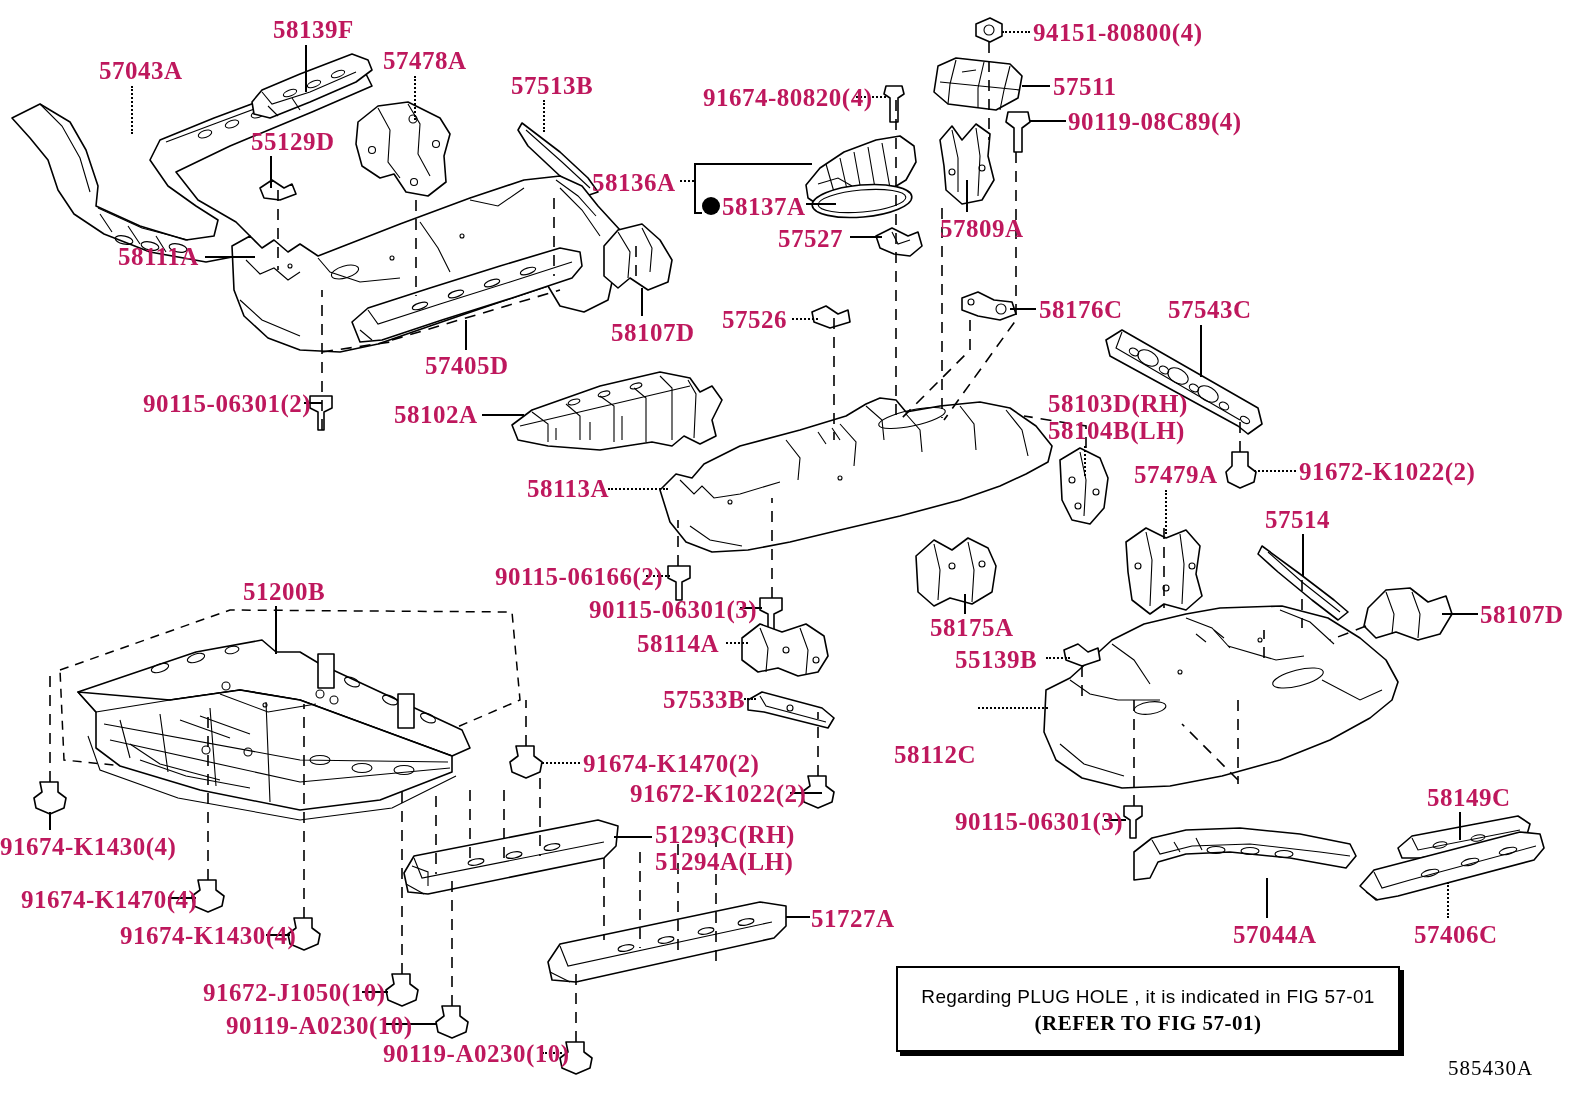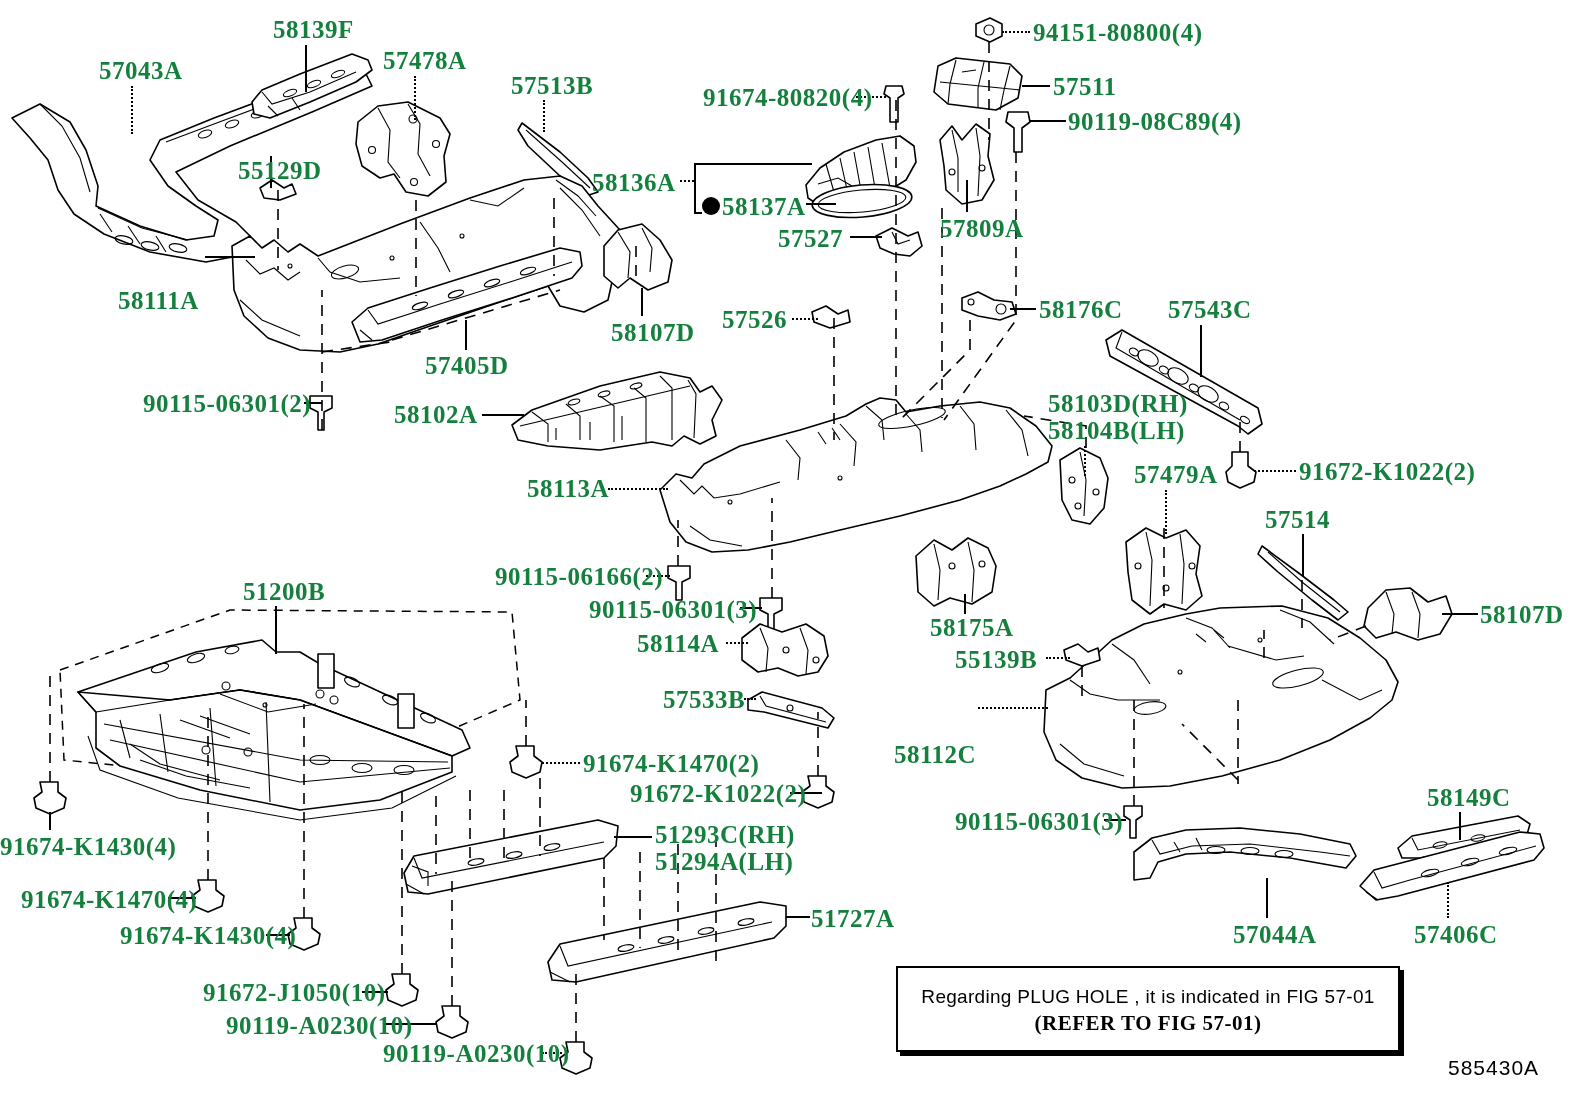--- a/index.html
+++ b/index.html
@@ -3,21 +3,21 @@
 <meta charset="utf-8">
 <style>
   html,body{margin:0;padding:0;background:#fff;}
   #stage{
     position:relative;width:1592px;height:1099px;background:#fff;
     font-family:"Liberation Serif", serif;color:#000;overflow:hidden;
   }
   .lbl{
     position:absolute;white-space:pre;font-family:"Liberation Serif",serif;
     font-size:25px;font-weight:700;letter-spacing:.5px;line-height:1.08;
-    color:#15803d;
+    color:#be185d;
   }
   .figid{
     position:absolute;font-family:"Liberation Sans",sans-serif;
     font-size:21px;letter-spacing:1px;font-weight:400;
   }
   
   .ln{position:absolute;background:#000;}
   .ln.h{height:2px;}
   .ln.v{width:2px;}
   .ln.dot-h{height:0;border-top:2px dotted #000;background:none;}
@@ -565,22 +565,22 @@
     <div class="ln v" style="left:1266px;top:878px;height:40px;"></div>
 
     <div class="ln dot-v" style="left:1447px;top:882px;height:36px;"></div>
   </div>
 
   <div id="labels">
       <div class="lbl" style="left: 99px; top: 57px;">57043A</div>
       <div class="lbl" style="left: 273px; top: 16px;">58139F</div>
       <div class="lbl" style="left: 383px; top: 47px;">57478A</div>
       <div class="lbl" style="left: 511px; top: 72px;">57513B</div>
-      <div class="lbl" style="left: 238px; top: 128px; margin-top: 29px;">55129D</div>
-      <div class="lbl" style="left: 118px; top: 243px; margin-top: 44px;">58111A</div>
+      <div class="lbl" style="left: 251px; top: 128px;">55129D</div>
+      <div class="lbl" style="left: 118px; top: 243px;">58111A</div>
       <div class="lbl" style="left: 425px; top: 352px;">57405D</div>
       <div class="lbl" style="left: 611px; top: 319px;">58107D</div>
       <div class="lbl" style="left: 143px; top: 390px;">90115-06301(2)</div>
       <div class="lbl" style="left: 394px; top: 401px;">58102A</div>
       <div class="lbl" style="left: 527px; top: 475px;">58113A</div>
       <div class="lbl" style="left: 722px; top: 306px;">57526</div>
       <div class="lbl" style="left: 703px; top: 84px;">91674-80820(4)</div>
       <div class="lbl" style="left: 1033px; top: 19px; text-align: right;">94151-80800(4)</div>
       <div class="lbl" style="left: 1053px; top: 73px;">57511</div>
       <div class="lbl" style="left: 1068px; top: 108px;">90119-08C89(4)</div>
@@ -620,15 +620,15 @@
       <div class="lbl" style="left: 1233px; top: 921px;">57044A</div>
       <div class="lbl" style="left: 1414px; top: 921px;">57406C</div>
     </div>
 
   <div id="notebox" style="left:896px;top:966px;width:500px;height:82px;">
     <div class="n2">Regarding  PLUG  HOLE , it is indicated in FIG  57-01</div>
     <div class="n3">(REFER TO FIG 57-01)</div>
   </div>
 
 
-  <div class="figid" style="left:1448px;top:1056px;">585430A</div>
+  <div class="figid" style="left:1448px;top:1056px;font-family:Liberation Serif, serif;">585430A</div>
 
 </div>
 
 </body></html>

